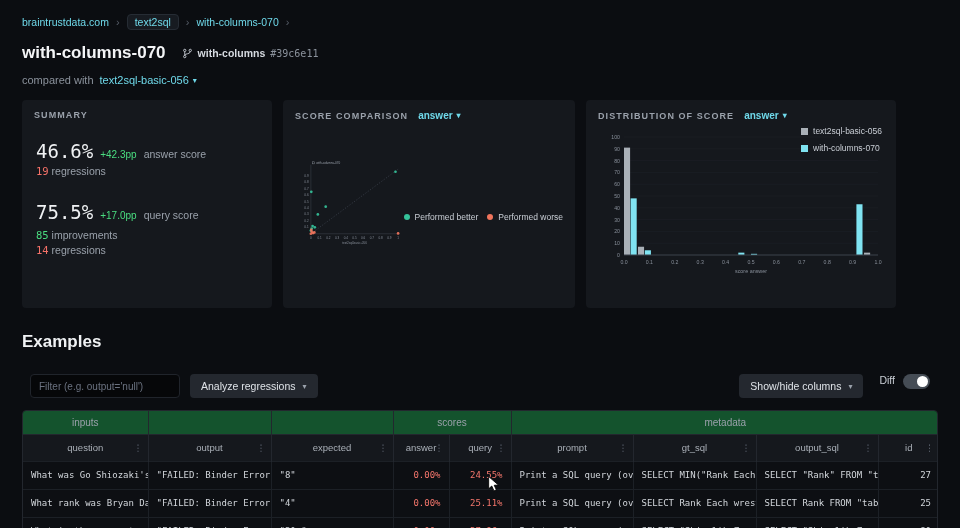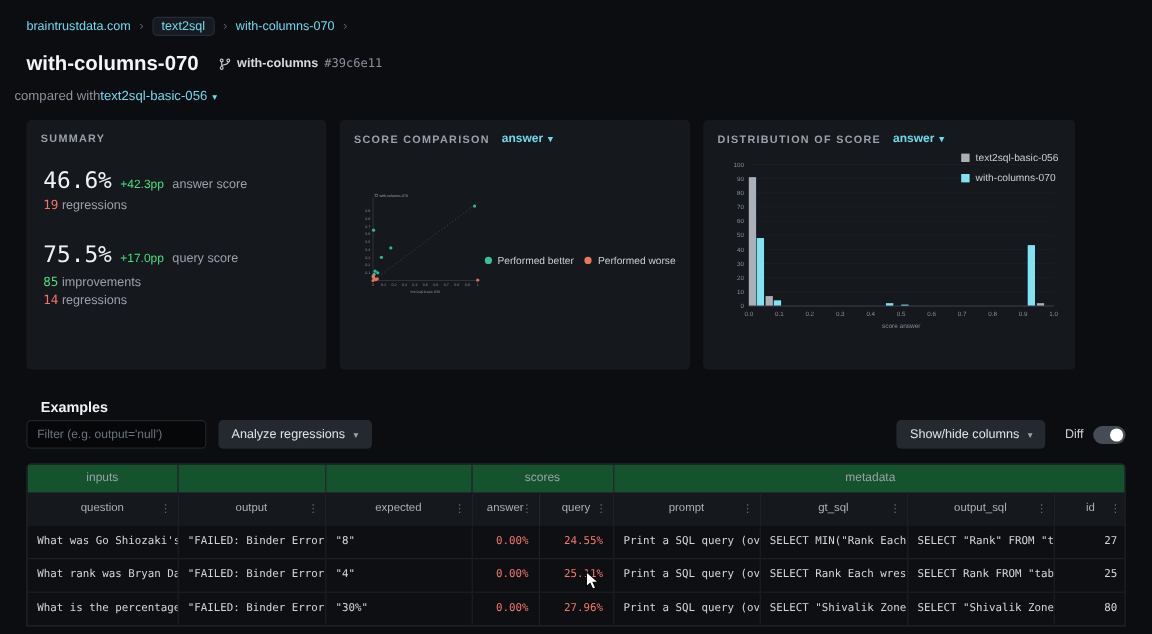--- a/index.html
+++ b/index.html
@@ -12,21 +12,21 @@
   .crumb.badge{background:#171b21;border:1px solid #262c34;border-radius:4px;padding:1px 7px}
   .sep{color:#565d68;font-size:11px}
 
   .titlebar{display:flex;align-items:center;gap:16px;padding:13px 22px 0}
   .title{font-size:17px;font-weight:700;color:#f3f4f6}
   .branch{display:flex;align-items:center;gap:5px}
   .branch svg{display:block}
   .branch .name{font-size:10.5px;font-weight:700;color:#d6dae0}
   .branch .commit{font-family:"DejaVu Sans Mono",monospace;font-size:10px;color:#8b929c}
 
-  .compared{padding:11px 12px 0;font-size:11px;color:#8b929c;display:flex;}
+  .compared{padding:11px 22px 0;font-size:11px;color:#8b929c;display:flex;gap:6px;}
   .cmp-link{color:#6fd9ea;display:inline-flex;align-items:center;gap:4px}
   .caret{font-size:8px}
 
   .panels{display:flex;gap:11px;padding:14px 22px 0}
   .panel{background:#15181d;border-radius:4px;padding:10px 12px;height:208px;position:relative}
   .panel-title{font-size:9px;font-weight:700;letter-spacing:.12em;color:#9aa1ab}
   .panel-head{display:flex;align-items:center;gap:10px}
   .selector{color:#6fd9ea;font-size:10px;font-weight:700;display:inline-flex;align-items:center;gap:4px}
 
   .panel.summary{width:250px}
@@ -45,23 +45,23 @@
   .scatter-body{display:flex;margin-top:2px}
   .scatter-legend{margin-left:2px;margin-top:22px;display:flex;gap:9px;font-size:8.5px;color:#c9ced5;white-space:nowrap}
   .scatter-legend .li{display:flex;align-items:center}
   .dot{width:6px;height:6px;border-radius:50%;display:inline-block;margin-right:5px;flex:none}
 
   .panel.dist{width:310px}
   .hist-legend{position:absolute;top:26px;right:14px;display:flex;flex-direction:column;gap:7px;font-size:8.5px;color:#c9ced5}
   .hist-legend .li{display:flex;align-items:center}
   .sq{width:7px;height:7px;display:inline-block;margin-right:5px;flex:none}
 
-  .examples-title{padding:0 34px;margin-top:24px;font-size:12px;font-weight:700;color:#f0f2f4}
-
-  .controls{padding:0 22px;margin-top:4px;display:flex;align-items:center}
+  .examples-title{padding:0 22px;margin-top:24px;font-size:17px;font-weight:700;color:#f0f2f4}
+
+  .controls{padding:0 30px;margin-top:22px;display:flex;align-items:flex-start}
   .filter{width:150px;height:24px;background:#060709;border:1px solid #20242b;border-radius:4px;color:#e5e7eb;font-size:10px;padding:0 8px;font-family:"Liberation Sans",sans-serif}
   .filter::placeholder{color:#6b7280}
   .btn{height:24px;background:#24282f;border:none;border-radius:4px;padding:0 11px;font-size:10.5px;color:#dfe3e8;display:inline-flex;align-items:center;gap:7px;font-family:"Liberation Sans",sans-serif;cursor:pointer}
   .btn .caret{color:#9aa1ab}
   .btn.analyze{margin-left:10px}
   .spacer{flex:1}
   .diff-label{margin-left:16px;font-size:10.5px;color:#c9ced5}
   .toggle{margin-left:8px;width:27px;height:15px;border-radius:8px;background:#454c55;position:relative;cursor:pointer}
   .toggle .knob{width:11px;height:11px;border-radius:50%;background:#fff;position:absolute;top:2px;right:2px}
 

